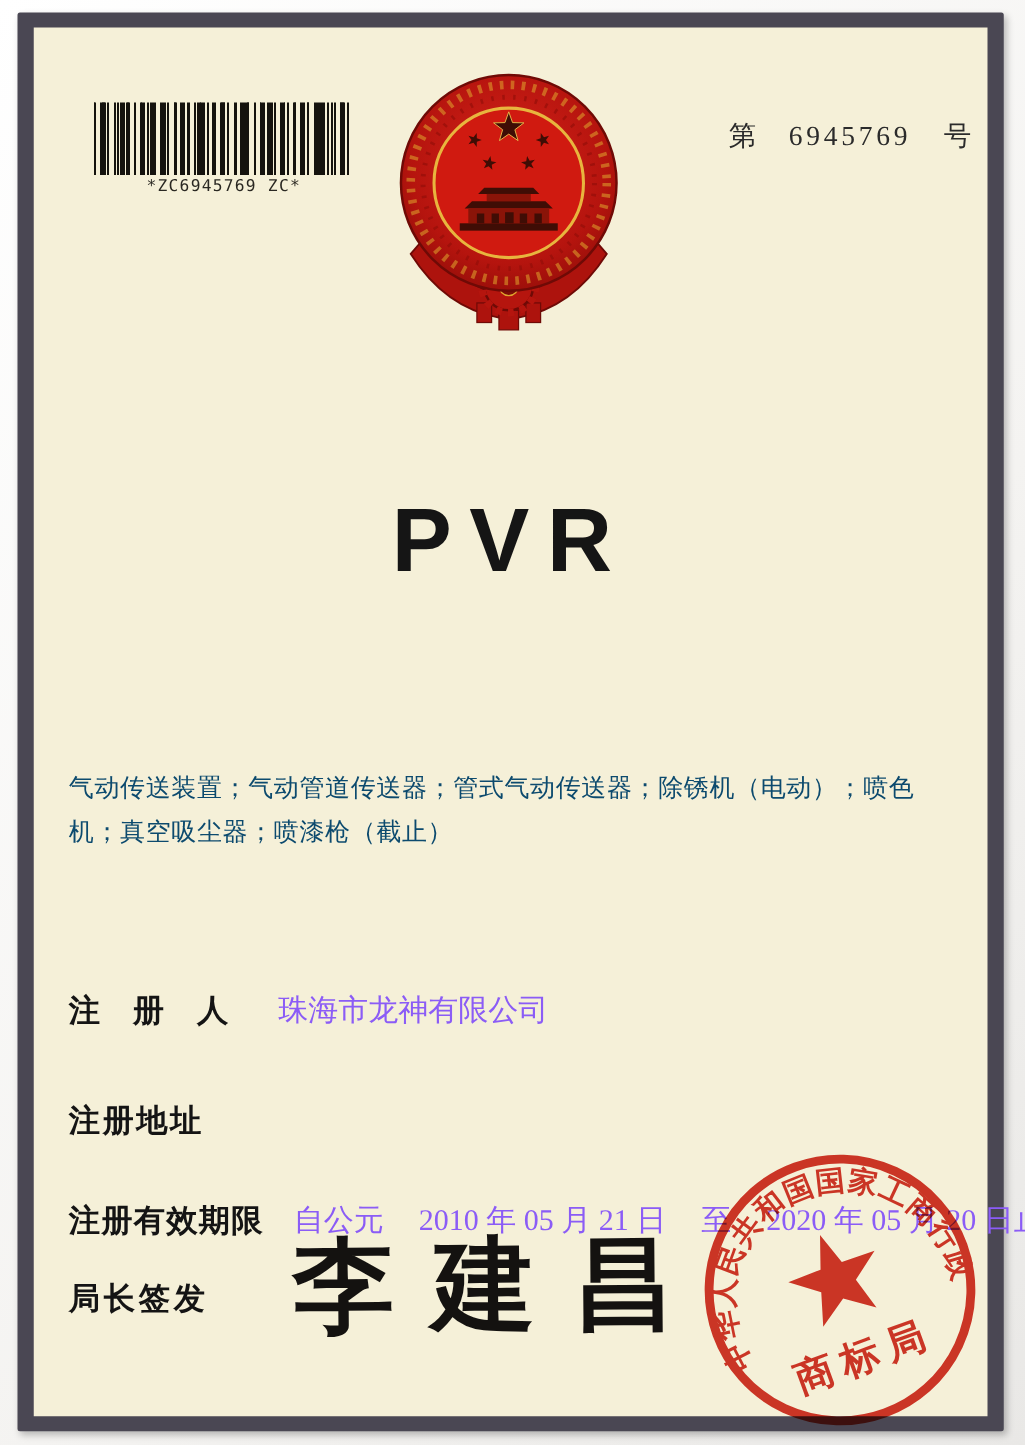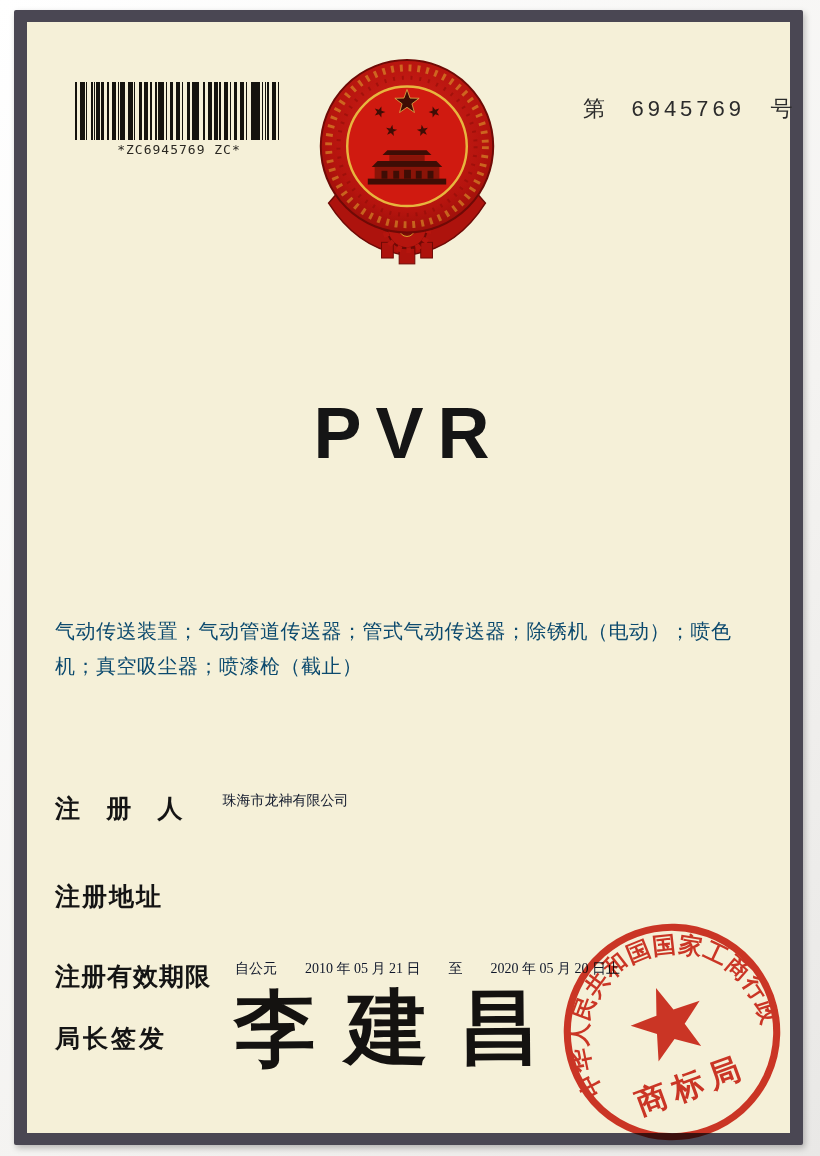--- a/index.html
+++ b/index.html
@@ -35,21 +35,21 @@
     font-size:13px; letter-spacing:1px; color:#2a2822;
   }
   
   .emblem { position:absolute; left:282px; top:34px; width:196px; height:210px; }
   
   .serial-row {
     position:absolute; left:556px; top:72px;
     display:flex; align-items:baseline; gap:26px;
     font-size:22px; color:#2b2b2b;
   }
-  .serial-row .num { letter-spacing:3px;font-family:Liberation Mono, monospace; }
+  .serial-row .num { letter-spacing:3px; }
   
   .cert-title {
     position:absolute; left:0; top:232px; width:100%;
     text-align:center; font-size:43px; font-weight:bold;
     letter-spacing:22px; padding-left:22px; color:#181818;
   }
   
   .trademark {
     position:absolute; left:0; top:370px; width:100%;
     text-align:center;
@@ -62,21 +62,21 @@
     position:absolute; left:28px; top:552px;
     font-size:22px; font-weight:bold; color:#161616; letter-spacing:1px;
   }
   .goods-text {
     position:absolute; left:28px; top:592px; width:708px;
     font-size:20px; line-height:35px; color:#0c4a6e; letter-spacing:.5px;
   }
   
   .row { position:absolute; left:28px; display:flex; align-items:flex-start; }
   .row-label { font-size:25px; font-weight:bold; color:#141414; white-space:nowrap; }
-  .row-value { font-size:14px; color:#0f172a; white-space:nowrap; }
+  .row-value { font-size:24px; color:#8b5cf6; white-space:nowrap; }
   .row-registrant { top:770px; }
   .row-registrant .row-label { letter-spacing:10px; }
   .row-registrant .row-value { margin-left:30px; }
   .row-address { top:858px; }
   .row-address .row-label { letter-spacing:2px; }
   .row-address .row-value { margin-left:26px; }
   .row-validity { top:938px; }
   .row-validity .row-label { letter-spacing:1px; }
   .row-validity .row-value { margin-left:24px; display:flex; gap:28px; }
   .row-signer { top:1000px; }

